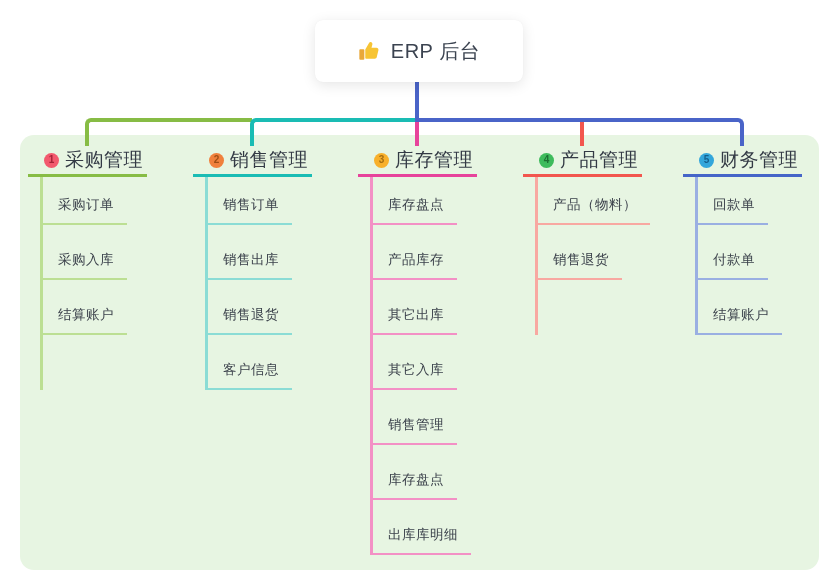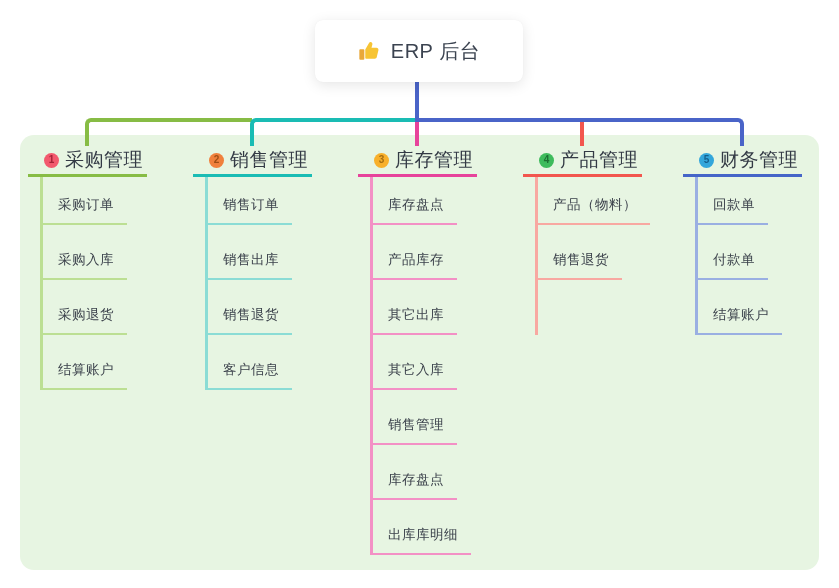--- a/index.html
+++ b/index.html
@@ -74,23 +74,20 @@
         <span class="badge">1</span>
         <span class="branch-title">采购管理</span>
       </div>
       <div class="trunk" style="height: 213px;"></div>
       <ul class="children">
         <li class="child">
           <span>采购订单</span>
         </li>
         <li class="child">
           <span>采购入库</span>
-        </li>
-        <li class="child">
-          <span>采购退货</span>
         </li>
         <li class="child">
           <span>结算账户</span>
         </li>
       </ul>
     </div>
     <div class="branch" style="left: 193px; --line: #1ABCB4; --light: #8BDCD5; --badge: #F0803C; --badgeText: #9E4D14;">
       <div class="branch-header">
         <span class="badge">2</span>
         <span class="branch-title">销售管理</span>

